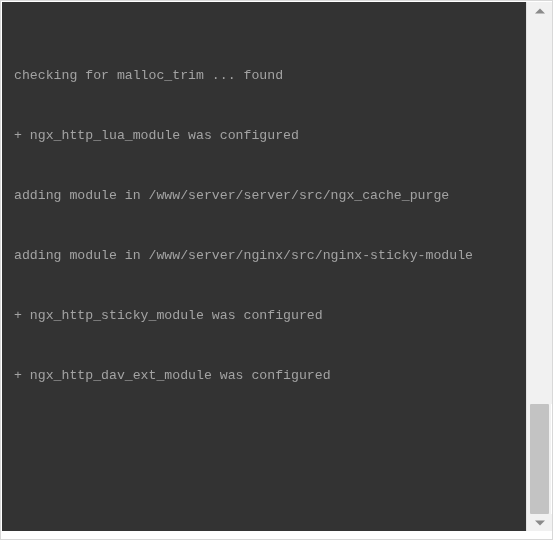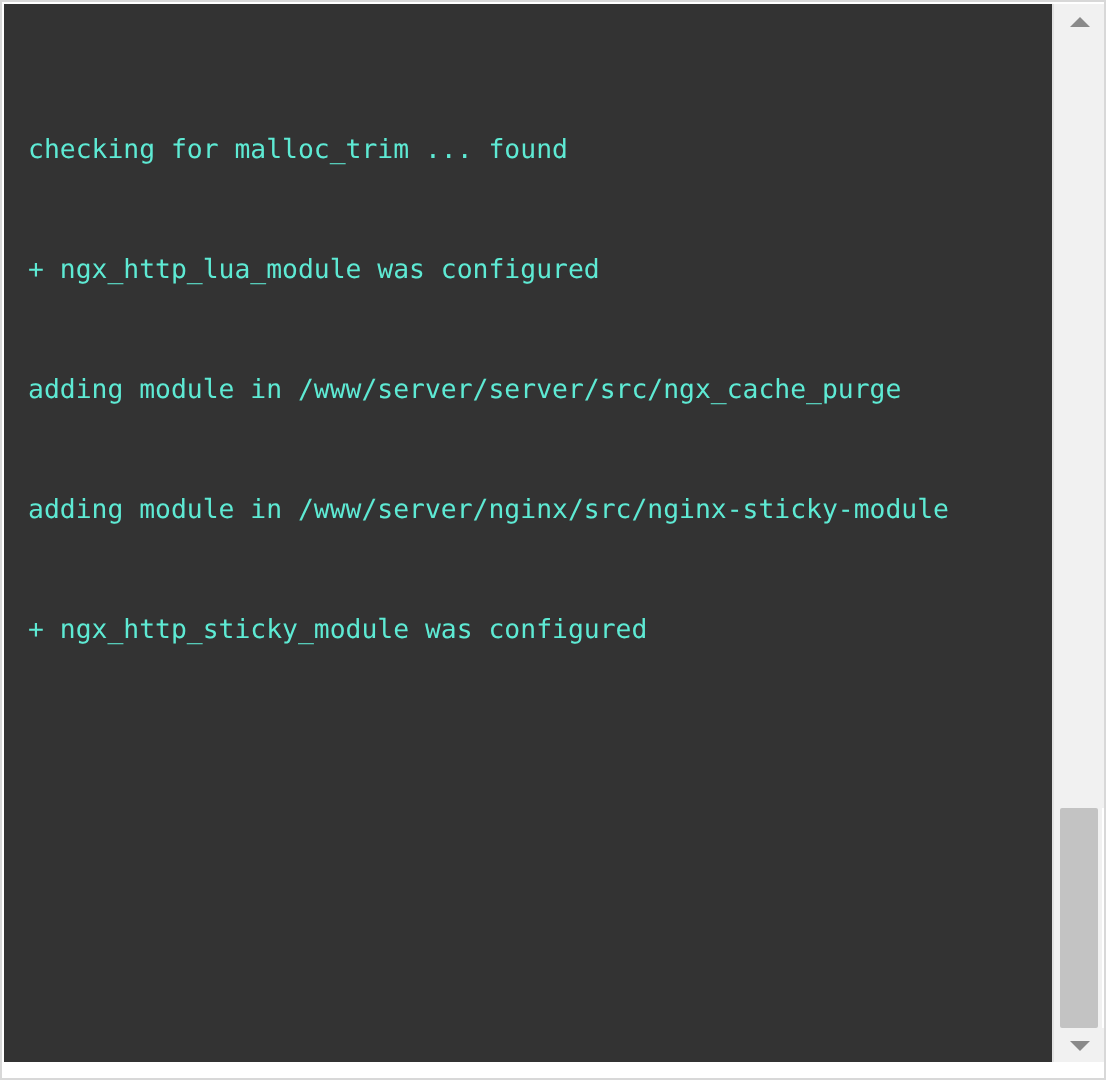--- a/index.html
+++ b/index.html
@@ -43,21 +43,21 @@
     letter-spacing: 0px;
   }
 
   .line {
     height: 20px;
     white-space: pre;
     font-family: "DejaVu Sans Mono", monospace;
   }
 
   
-  .c-default { color: #5eead4; }
+  .c-default { color: #a3a3a3; font-family: Liberation Mono, monospace; }
 
   
   #scrollbar {
     position: absolute;
     top: 1px;
     right: 1px;
     width: 25px;
     height: 529px;
     background: #f1f1f1;
     box-sizing: border-box;
@@ -113,20 +113,21 @@
 <div id="terminal-window">
 
   <div id="terminal-body">
     <div id="terminal-output">
 
       <div class="line c-default">checking for malloc_trim ... found</div>
       <div class="line c-default">+ ngx_http_lua_module was configured</div>
       <div class="line c-default">adding module in /www/server/server/src/ngx_cache_purge</div>
       <div class="line c-default">adding module in /www/server/nginx/src/nginx-sticky-module</div>
       <div class="line c-default">+ ngx_http_sticky_module was configured</div>
+      <div class="line c-default">+ ngx_http_dav_ext_module was configured</div>
       
       
       
       
       
       
       
       
       
       

